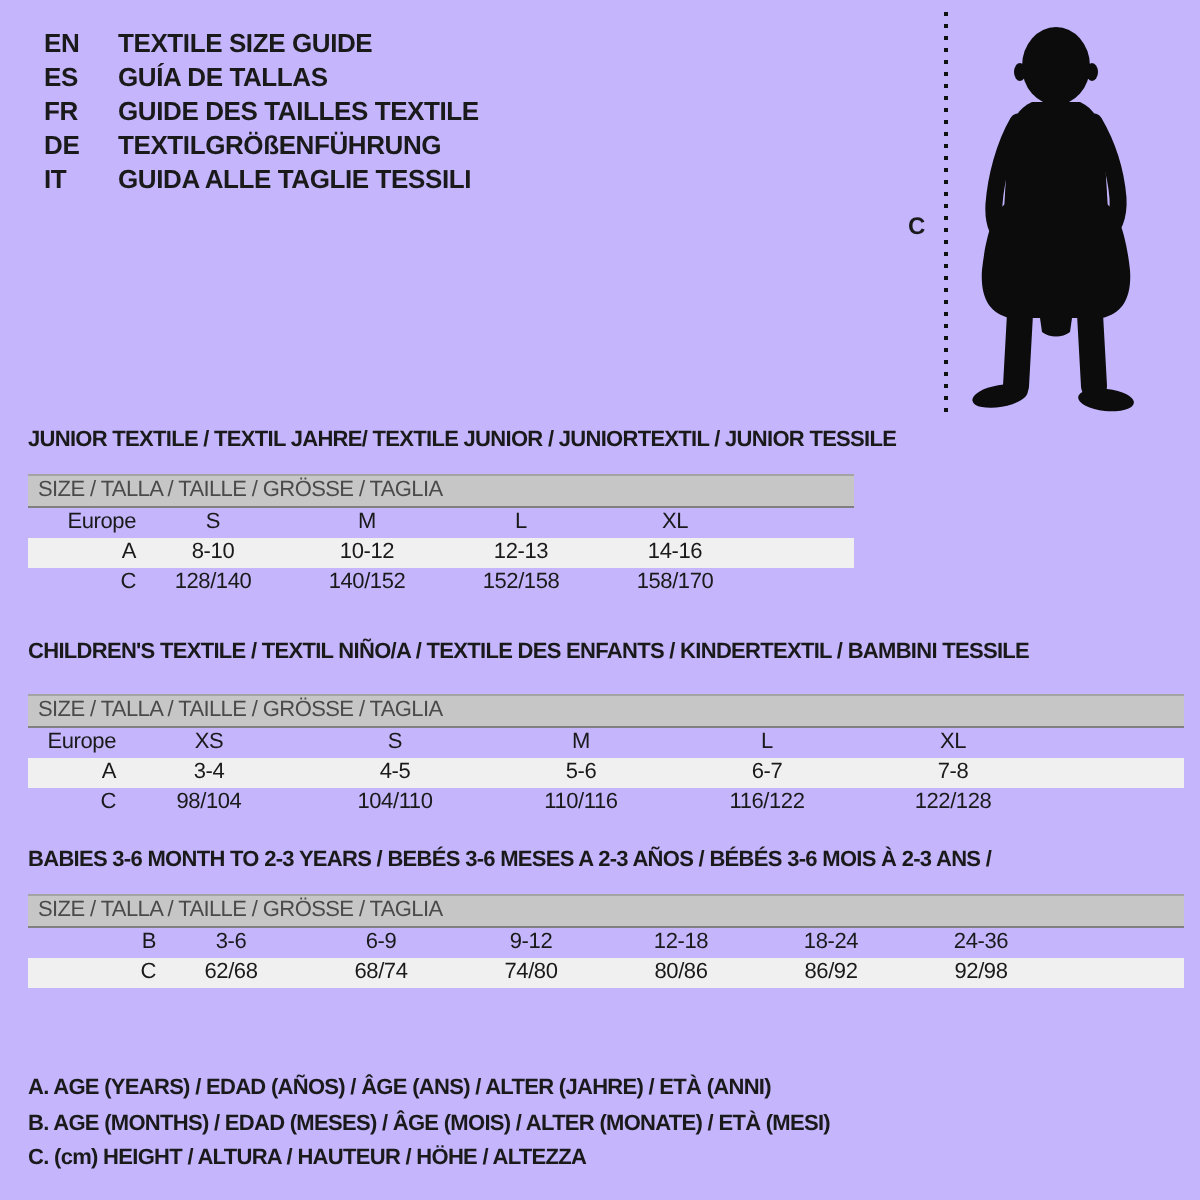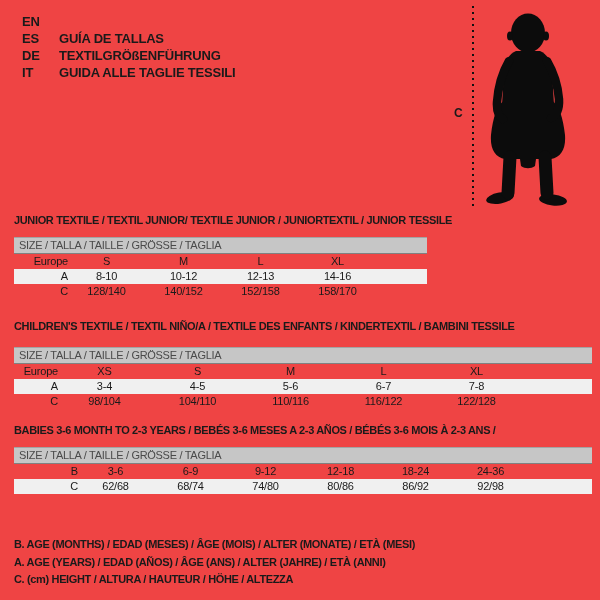--- a/index.html
+++ b/index.html
@@ -1,17 +1,17 @@
 <!DOCTYPE html>
 <html><head>
 <meta charset="utf-8">
 <style>
   html,body{margin:0;padding:0;background:#fff;}
   body{width:600px;height:600px;font-family:"Liberation Sans",sans-serif;color:#1a1a1a;}
-  .page{position:relative;width:600px;height:600px;overflow:hidden;background:#ef4444;}
+  .page{position:relative;width:600px;height:600px;overflow:hidden;background:#c4b5fd;}
 
   
   .langs{position:absolute;left:22px;top:13px;font-weight:bold;font-size:13px;line-height:17px;letter-spacing:-0.2px;}
   .lang-row{display:flex;}
   .lang-code{width:37px;flex:0 0 37px;}
 
   
   .figure{position:absolute;left:450px;top:4px;width:150px;height:212px;}
   .dotline{position:absolute;left:21px;top:2px;}
   .c-label{position:absolute;left:4px;top:102px;font-weight:bold;font-size:12px;}
@@ -40,24 +40,29 @@
   .notes{position:absolute;left:14px;top:536px;font-weight:bold;font-size:11px;line-height:17.5px;letter-spacing:-0.35px;}
 </style>
 </head>
 <body>
 
 <div class="page">
 
   <div class="langs">
       <div class="lang-row">
         <span class="lang-code">EN</span>
+        <span class="lang-title">TEXTILE SIZE GUIDE</span>
       </div>
       <div class="lang-row">
         <span class="lang-code">ES</span>
         <span class="lang-title">GUÍA DE TALLAS</span>
+      </div>
+      <div class="lang-row">
+        <span class="lang-code">FR</span>
+        <span class="lang-title">GUIDE DES TAILLES TEXTILE</span>
       </div>
       <div class="lang-row">
         <span class="lang-code">DE</span>
         <span class="lang-title">TEXTILGRÖßENFÜHRUNG</span>
       </div>
       <div class="lang-row">
         <span class="lang-code">IT</span>
         <span class="lang-title">GUIDA ALLE TAGLIE TESSILI</span>
       </div>
     </div>
@@ -80,21 +85,21 @@
       <g fill="none" stroke="#0c0c0c" stroke-linecap="round">
         <path d="M31,52 C24,64 20,80 19,93 C18.5,101 20,107 25,110" stroke-width="8.5"></path>
         <path d="M69,52 C76,64 80,78 81,90 C81.5,99 79,106 73,109" stroke-width="8.5"></path>
         <line x1="32" y1="148" x2="30" y2="184" stroke-width="13"></line>
         <line x1="67" y1="148" x2="69" y2="184" stroke-width="13"></line>
       </g>
     </svg>
   </div>
 
   <section class="tbl tbl-0">
-      <div class="tbl-title">JUNIOR TEXTILE / TEXTIL JUNIOR/ TEXTILE JUNIOR / JUNIORTEXTIL / JUNIOR TESSILE</div>
+      <div class="tbl-title">JUNIOR TEXTILE / TEXTIL JAHRE/ TEXTILE JUNIOR / JUNIORTEXTIL / JUNIOR TESSILE</div>
       <div class="grid">
         <div class="bar">SIZE / TALLA / TAILLE / GRÖSSE / TAGLIA</div>
         <div class="trow">
           <span class="rlabel">Europe</span>
           <span class="cell">S</span>
           <span class="cell">M</span>
           <span class="cell">L</span>
           <span class="cell">XL</span>
         </div>
         <div class="trow alt">
@@ -162,18 +167,18 @@
           <span class="cell">68/74</span>
           <span class="cell">74/80</span>
           <span class="cell">80/86</span>
           <span class="cell">86/92</span>
           <span class="cell">92/98</span>
         </div>
       </div>
     </section>
 
   <div class="notes">
+      <div class="note-line">A. AGE (YEARS) / EDAD (AÑOS) / ÂGE (ANS) / ALTER (JAHRE) / ETÀ (ANNI)</div>
       <div class="note-line">B. AGE (MONTHS) / EDAD (MESES) / ÂGE (MOIS) / ALTER (MONATE) / ETÀ (MESI)</div>
-      <div class="note-line">A. AGE (YEARS) / EDAD (AÑOS) / ÂGE (ANS) / ALTER (JAHRE) / ETÀ (ANNI)</div>
       <div class="note-line">C. (cm) HEIGHT / ALTURA / HAUTEUR / HÖHE / ALTEZZA</div>
     </div>
 
 </div>
 
 </body></html>

